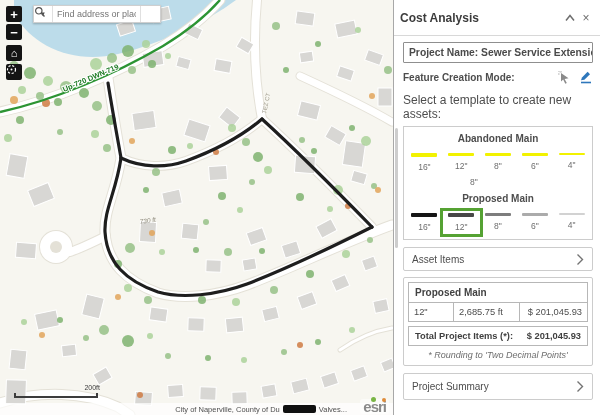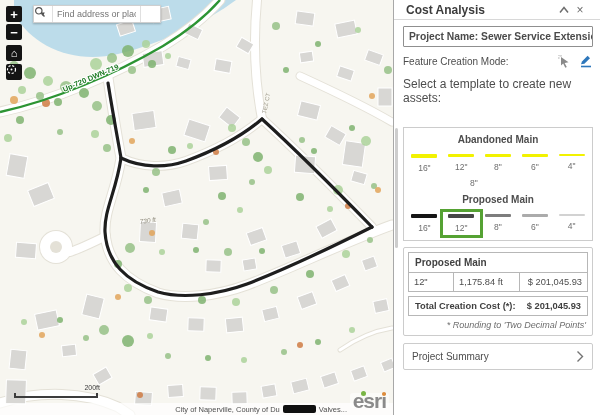--- a/index.html
+++ b/index.html
@@ -27,48 +27,48 @@
   .mapbtn.loc  { top:64px; }
 
   .scalebar { position:absolute; left:14px; bottom:17px; width:84px; height:5px;
     border-left:2px solid #3c3c3c; border-right:2px solid #3c3c3c; border-bottom:2px solid #3c3c3c; }
   .scalebar .sb-lbl { position:absolute; right:-4px; top:-9px; font-size:7px; color:#3c3c3c; }
 
   .attrib { position:absolute; left:0; right:0; bottom:0; height:12px; background:rgba(255,255,255,.7);
     display:flex; align-items:center; justify-content:flex-end; padding-right:46px; gap:3px;
     font-size:7.5px; color:#4f4f4f; white-space:nowrap; }
   .attrib .pill { display:inline-block; width:33px; height:8px; background:#101010; border-radius:2px; }
-  .esri { position:absolute; right:4px; bottom:7px; font-size:21px; font-weight:bold; letter-spacing:-1px;
+  .esri { position:absolute; right:4px; bottom:1px; font-size:15px; font-weight:bold; letter-spacing:-1px;
     color:rgba(110,110,110,.8); background:rgba(255,255,255,.55); border-radius:3px; padding:0 3px; line-height:15px; }
   .esri .dot-g { position:absolute; top:-2px; left:11px; width:5px; height:5px; border-radius:50%; background:#79b544; }
   .esri .dot-o { position:absolute; top:-1px; right:3px; width:4px; height:4px; border-radius:50%; background:#de8c3a; }
 
   
   .panel { position:absolute; left:393px; top:0; width:207px; height:415px; background:#fff;
     border-left:1px solid #a8a8a8; overflow:hidden; }
   .panel-scroll-thumb { position:absolute; left:1px; top:128px; width:3px; height:120px; background:#cdcdcd; border-radius:2px; }
 
-  .p-header { height:20px; border-bottom:1px solid #d8d8d8; display:flex; align-items:center; padding:0 12px; }
+  .p-header { height:36px; border-bottom:1px solid #d8d8d8; display:flex; align-items:center; padding:0 6px; }
   .p-title { font-size:12px; font-weight:bold; color:#3c3c3c; flex:1; }
   .p-hicon { width:16px; height:16px; display:flex; align-items:center; justify-content:center; cursor:pointer; color:#6e6e6e; }
   .p-close { font-size:12px; }
 
   .p-content { padding:6px 7px 0 9px; }
 
   .project-box { border:1px solid #8f8f8f; border-radius:1px; padding:4px 5px; font-size:10.3px;
     font-weight:bold; color:#4a4a4a; white-space:nowrap; overflow:hidden; }
 
-  .feat-row { display:flex; align-items:center; margin-top:7px; }
+  .feat-row { display:flex; align-items:center; margin-top:7px;font-weight:bold; }
   .feat-label { flex:1; font-size:10px; color:#4d4d4d; }
   .feat-icons { display:flex; gap:8px; align-items:center; }
   .feat-icons span { cursor:pointer; display:flex; }
 
   .tpl-prompt { font-size:12px; color:#4d4d4d; margin-top:9px; }
 
-  .tpl-box { border:1px solid #ccc; margin-top:22px; padding:6px 2px 5px; text-align:center; }
+  .tpl-box { border:1px solid #ccc; margin-top:5px; padding:6px 2px 5px; text-align:center; }
   .tpl-title { font-size:10px; font-weight:bold; color:#4d4d4d; }
   .swatch-row { display:flex; margin-top:7px; }
   .swatch { flex:1; display:flex; flex-direction:column; align-items:center; padding:2px 0; cursor:pointer; }
   .swatch .line { width:26px; border-radius:1px; }
   .swatch .lbl { font-size:8.5px; color:#6e6e6e; margin-top:5px; }
   .swatch.sel { outline:3px solid #55a233; outline-offset:0px; }
   .extra-lbl { font-size:8.5px; color:#6e6e6e; text-align:left; padding-left:64px; margin-top:3px; }
   .tpl-title.mt { margin-top:6px; }
   .tpl-title.valves { margin-top:7px; }
 
@@ -83,21 +83,21 @@
   .cb-t1 { border:1px solid #b7b7b7; }
   .cb-head { font-size:10px; font-weight:bold; color:#424242; padding:4px 6px; border-bottom:1px solid #b7b7b7; text-align:left; }
   .cb-row { display:flex; font-size:9.3px; color:#4d4d4d; }
   .cb-c1 { width:44px; padding:4px 5px; }
   .cb-c2 { width:66px; padding:4px 5px; border-left:1px solid #b7b7b7; }
   .cb-c3 { flex:1; padding:4px 5px; border-left:1px solid #b7b7b7; text-align:right; }
   .cb-t2 { border:1px solid #b7b7b7; margin-top:4px; }
   .tot-row { display:flex; justify-content:space-between; padding:4px 6px; font-size:9.3px; color:#3f3f3f; font-weight:bold; }
   .tot-row + .tot-row { border-top:1px solid #b7b7b7; }
   .tot-row .val { font-weight:bold; }
-  .footnote { font-size:9px; font-style:italic; color:#6e6e6e; padding:4px 2px 1px; text-align:right; }
+  .footnote { font-size:9px; font-style:italic; color:#6e6e6e; padding:4px 2px 1px; text-align:center; }
 </style>
 </head>
 <body>
 
 <div class="stage">
 
   <div class="map">
     <svg id="mapsvg" width="393" height="415" viewBox="0 0 393 415">
         <path d="M14,0 L236,0 C206,22 166,42 118,54 C74,64 34,48 14,14 Z" fill="#bcdcea"></path>
         <path d="M0,112 C55,100 115,74 163,46 C186,32 206,16 220,0" fill="none" stroke="#e4e1d7" stroke-width="11" stroke-linecap="round"></path>
@@ -392,33 +392,39 @@
               <div class="lbl">6"</div>
             </div>
           <div class="swatch">
               <div class="line p-line" style="background: rgb(210, 210, 210); height: 2px;"></div>
               <div class="lbl">4"</div>
             </div>
         </div>
 
       </div>
 
+      <div class="acc-row">
+        <span>Asset Items</span>
+        <svg width="8" height="13" viewBox="0 0 8 13">
+            <polyline points="1.5,1.5 6.5,6.5 1.5,11.5" fill="none" stroke="#737373" stroke-width="1.4"></polyline>
+          </svg>
+      </div>
 
       <div class="cost-box">
         <div class="cb-t1">
           <div class="cb-head">Proposed Main</div>
           <div class="cb-row">
             <div class="cb-c1">12"</div>
-            <div class="cb-c2">1,175.84 ft</div>
+            <div class="cb-c2">2,685.75 ft</div>
             <div class="cb-c3">$ 201,045.93</div>
           </div>
         </div>
         <div class="cb-t2">
           <div class="tot-row">
-            <span>Total Creation Cost (*):</span>
+            <span>Total Project Items (*):</span>
             <span class="val">$ 201,045.93</span>
           </div>
         </div>
         <div class="footnote">* Rounding to 'Two Decimal Points'</div>
       </div>
 
       <div class="acc-group">
         <div class="g-row">
           <span>Project Summary</span>
           <svg width="8" height="13" viewBox="0 0 8 13">

